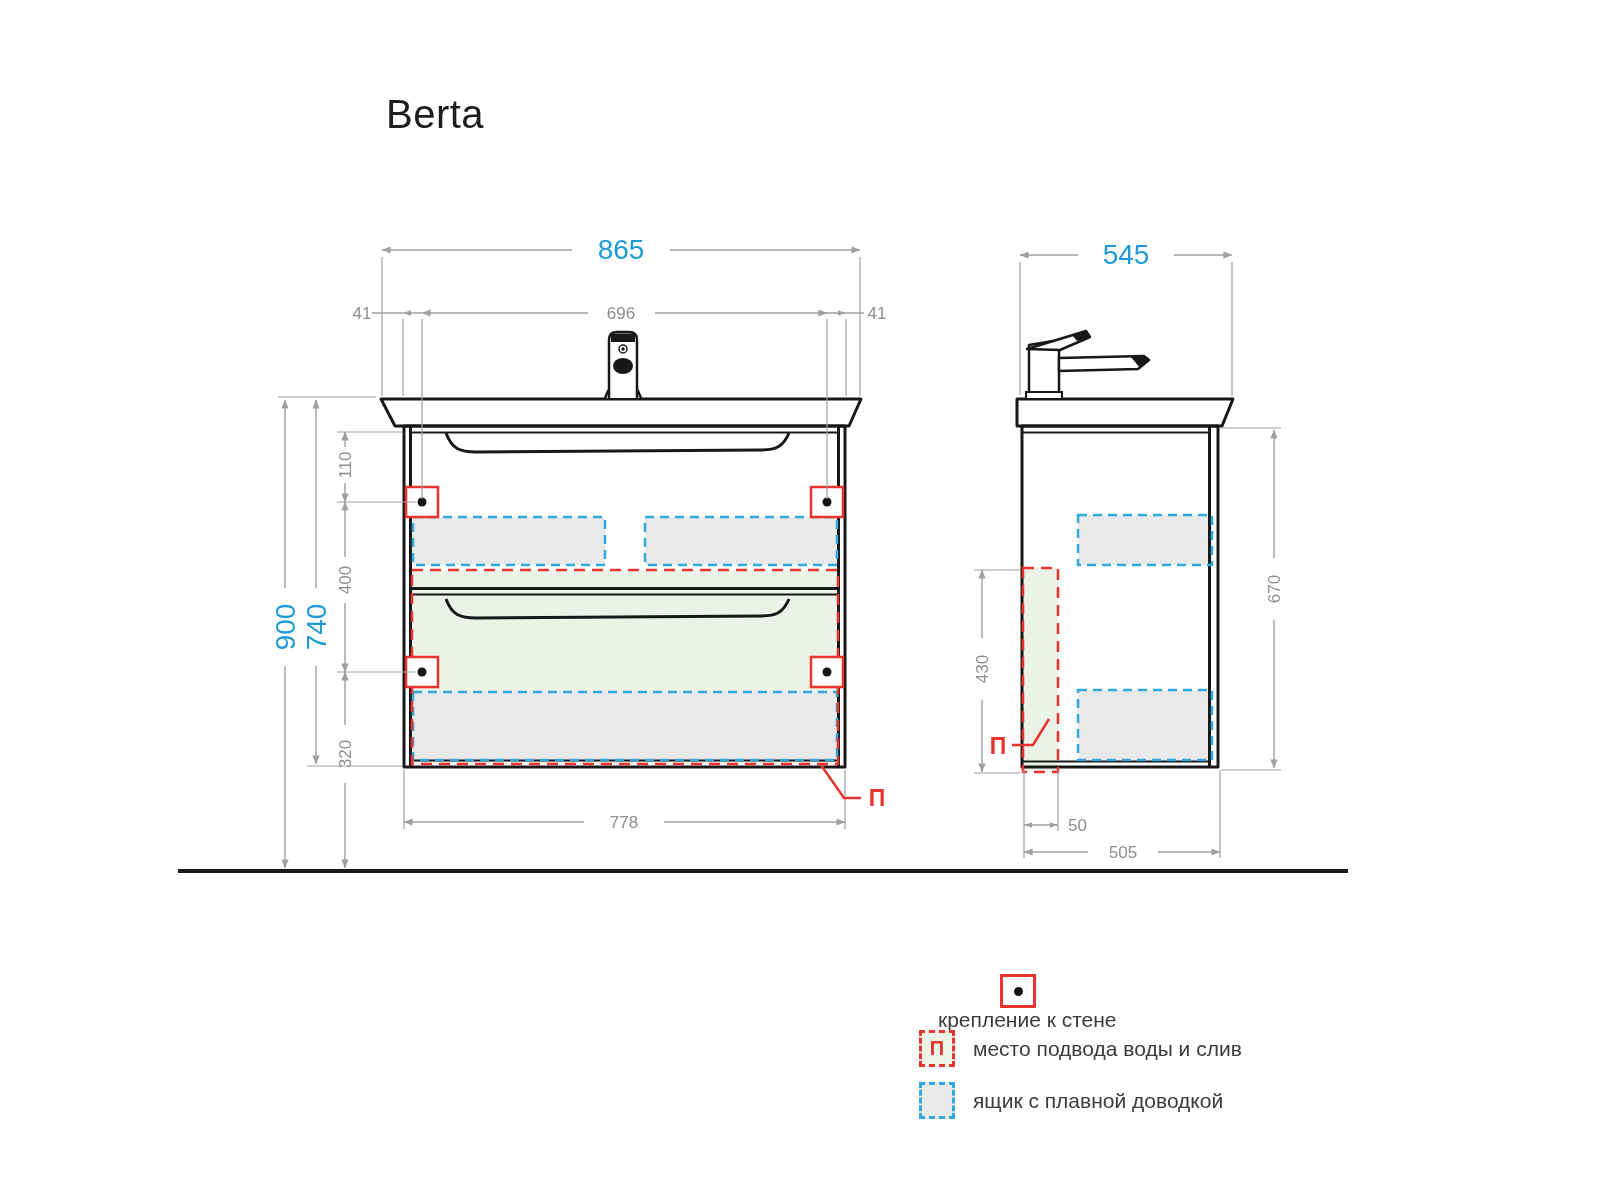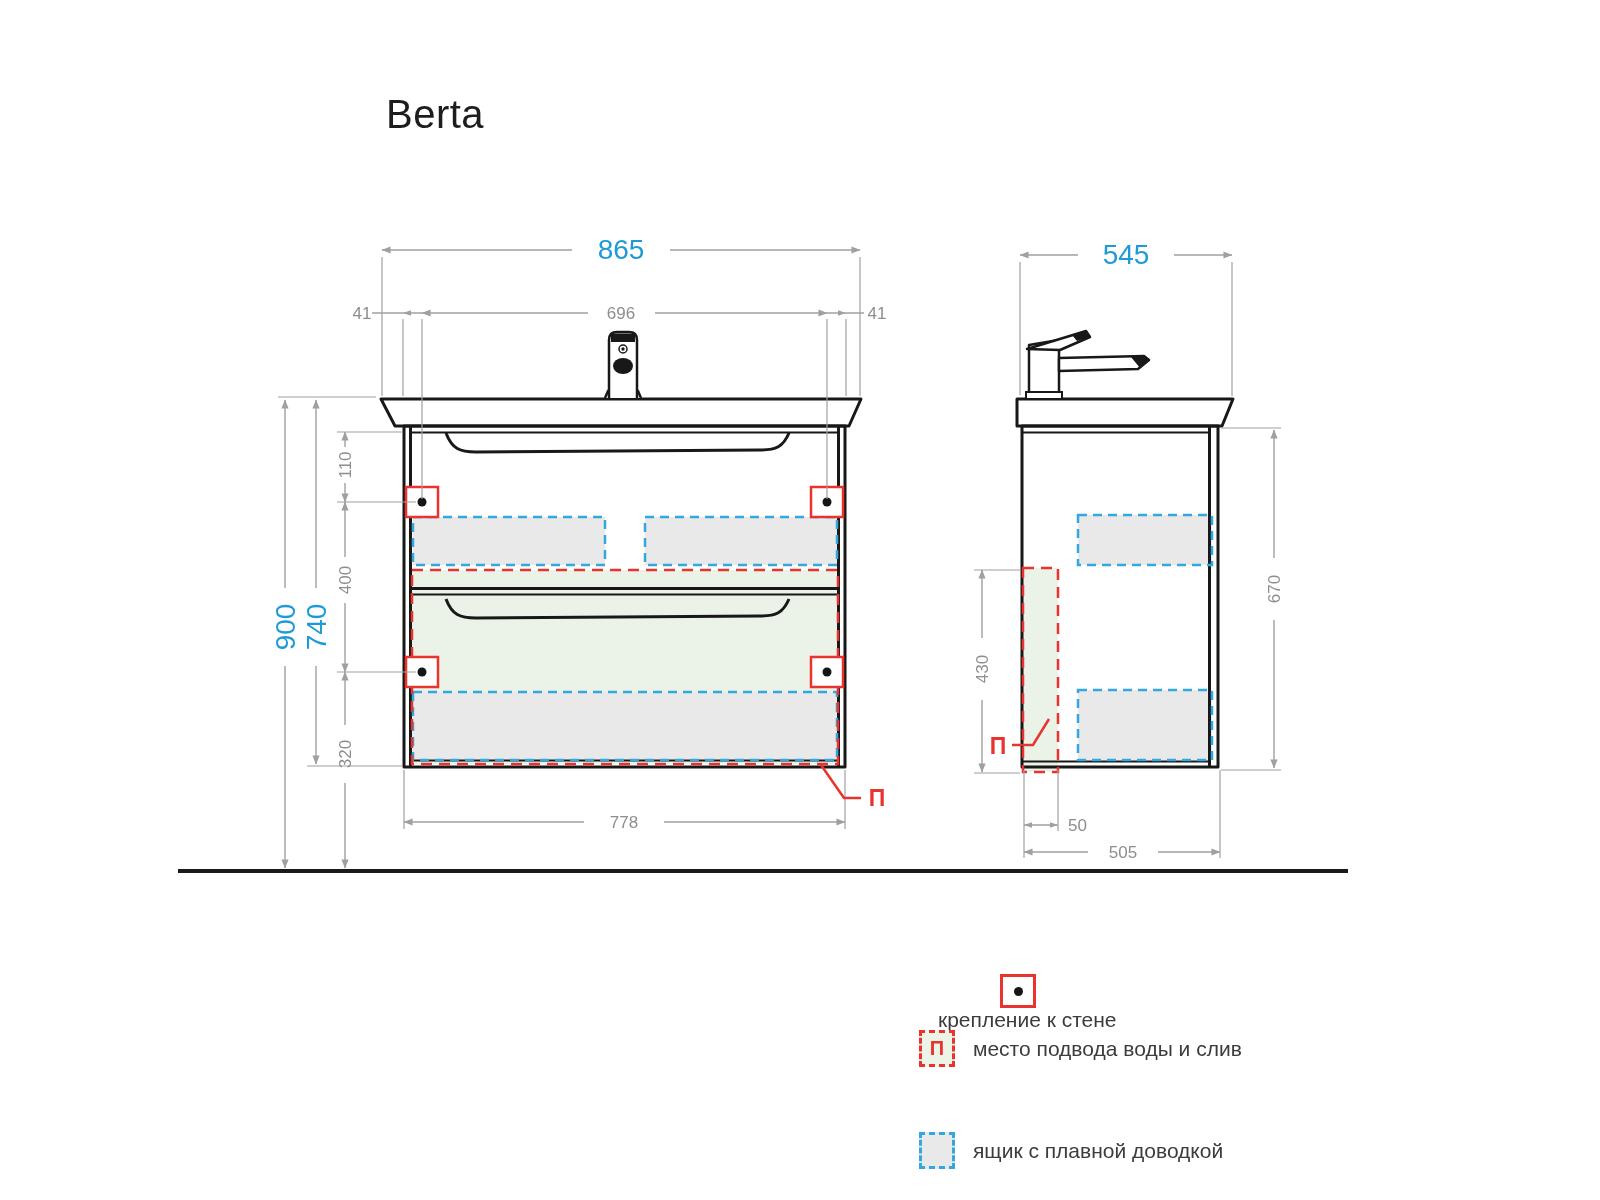--- a/index.html
+++ b/index.html
@@ -214,18 +214,18 @@
         <div class="lg-dot"></div>
       </div>
     <div class="legend-label">крепление к стене</div>
   </div>
   <div class="legend-row" style="left:919px;top:1030px;">
     <div class="lg-ico2">
         <span>П</span>
       </div>
     <div class="legend-label">место подвода воды и слив</div>
   </div>
-  <div class="legend-row" style="left:919px;top:1132px;justify-content:space-between;">
+  <div class="legend-row" style="left:919px;top:1082px;justify-content:space-between;">
     <div class="lg-ico3"></div>
     <div class="legend-label">ящик с плавной доводкой</div>
   </div>
 
 </div>
 
 </body></html>

